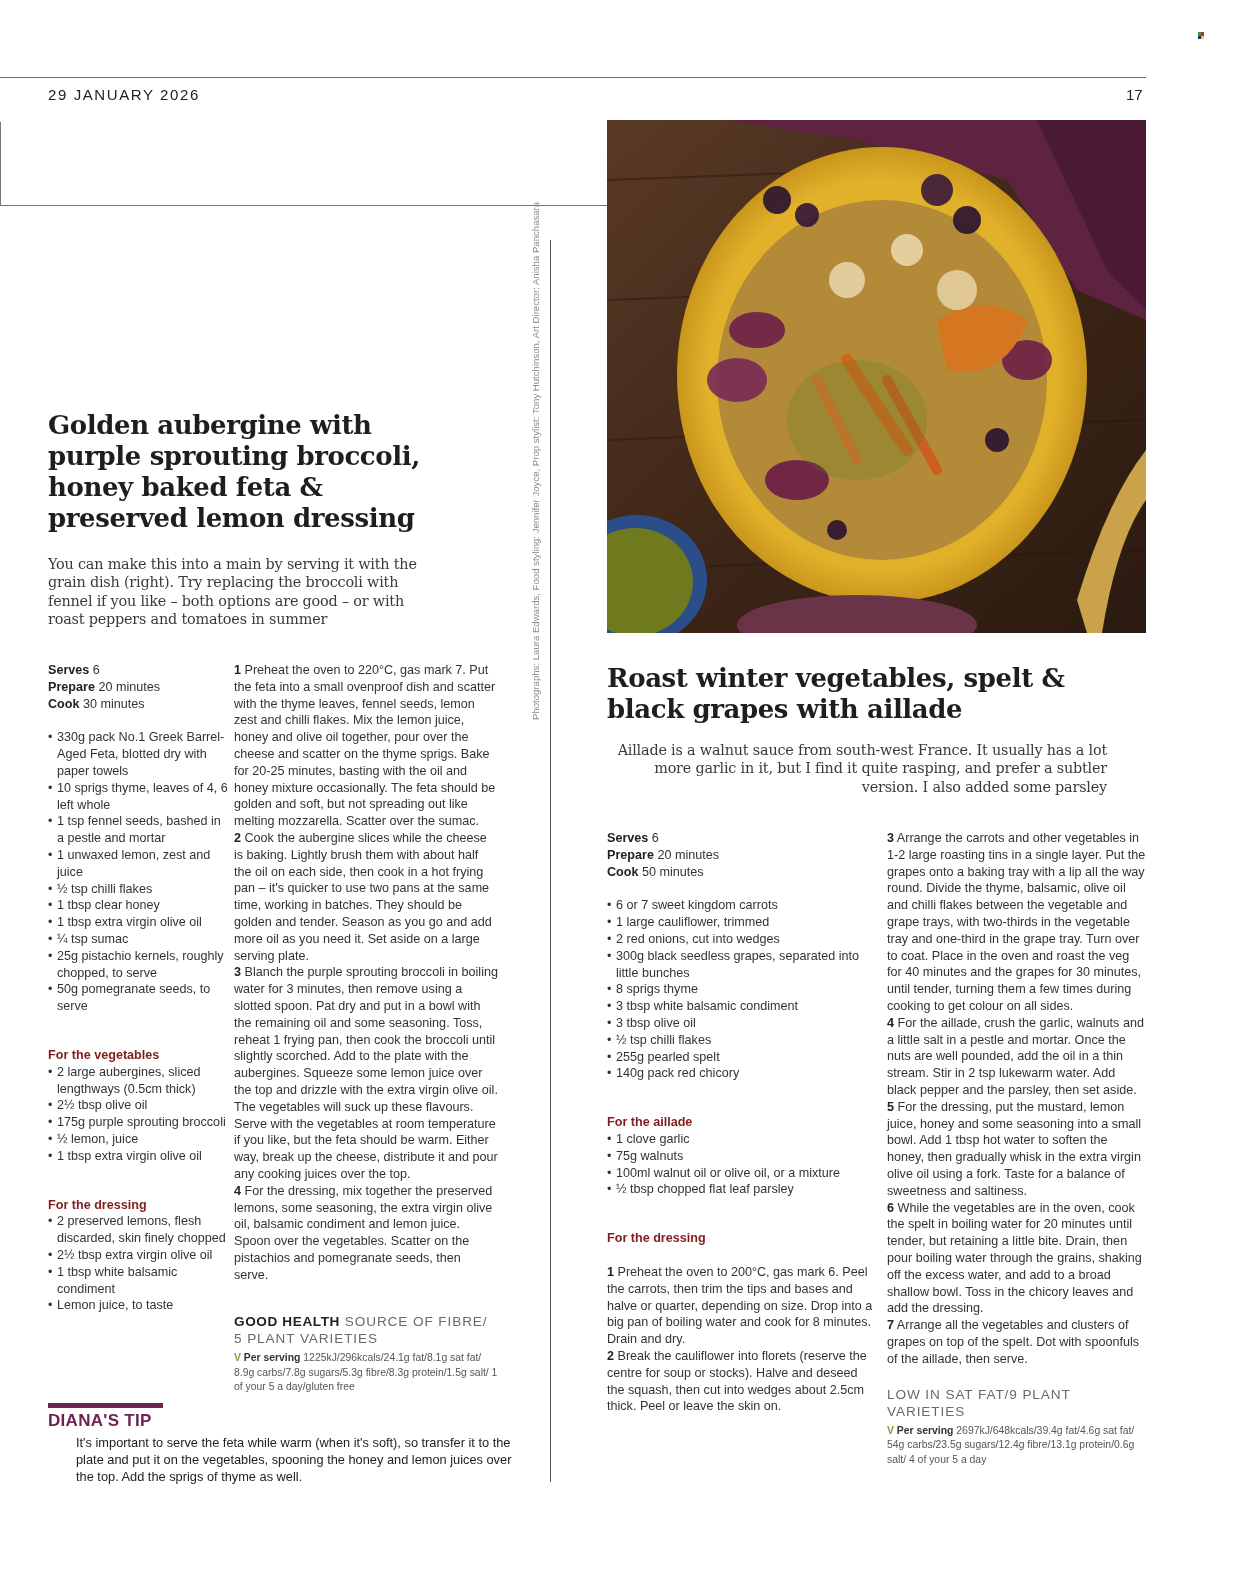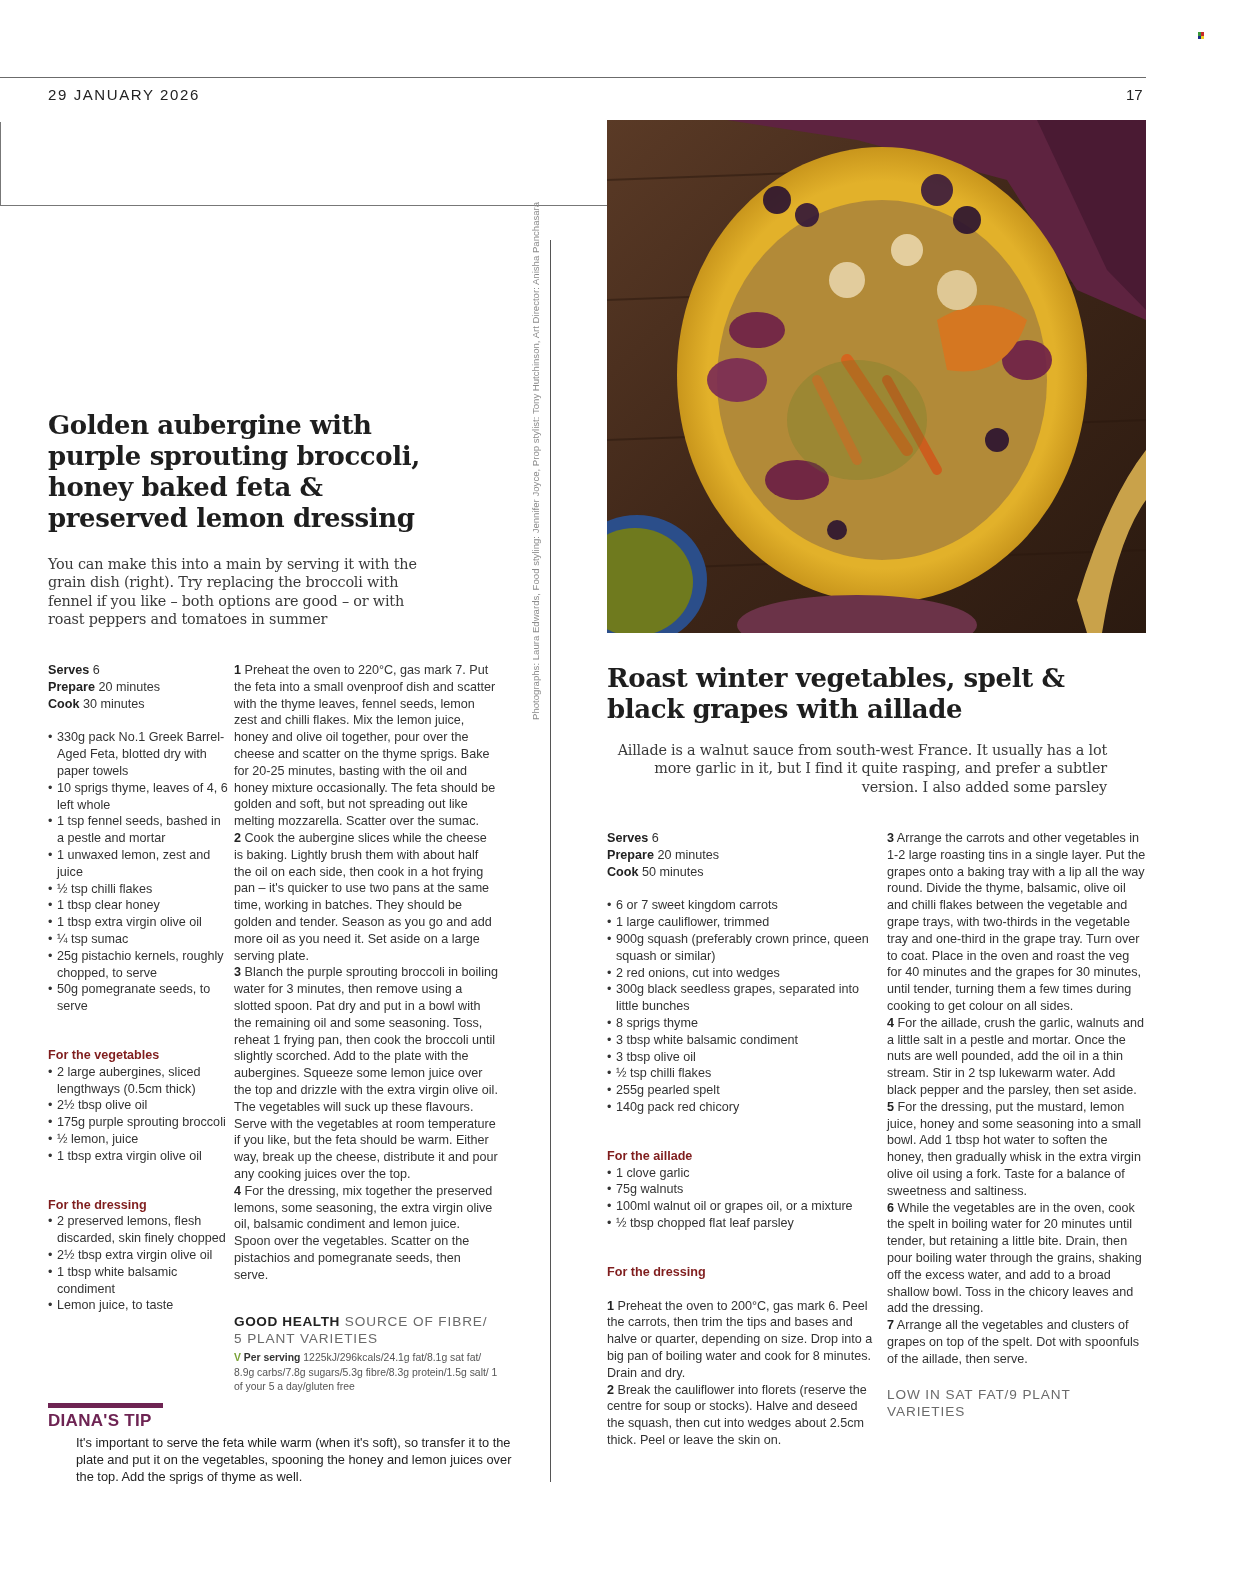--- a/index.html
+++ b/index.html
@@ -184,44 +184,48 @@
 
 <div class="abs body col3">
   <div class="meta">
     <div><b>Serves</b> <span>6</span></div>
     <div><b>Prepare</b> <span>20 minutes</span></div>
     <div><b>Cook</b> <span>50 minutes</span></div>
   </div>
   <ul class="ing" style="margin-top:17px">
     <li>6 or 7 sweet kingdom carrots</li>
     <li>1 large cauliflower, trimmed</li>
-    <li>900g squash (preferably crown prince, queen squash or similar)</li>
     <li>2 red onions, cut into wedges</li>
     <li>300g black seedless grapes, separated into little bunches</li>
     <li>8 sprigs thyme</li>
     <li>3 tbsp white balsamic condiment</li>
     <li>3 tbsp olive oil</li>
     <li>½ tsp chilli flakes</li>
     <li>255g pearled spelt</li>
     <li>140g pack red chicory</li>
   </ul>
   <div class="subhead">For the aillade</div>
   <ul class="ing">
     <li>1 clove garlic</li>
     <li>75g walnuts</li>
-    <li>100ml walnut oil or grapes oil, or a mixture</li>
+    <li>100ml walnut oil or olive oil, or a mixture</li>
     <li>½ tbsp chopped flat leaf parsley</li>
   </ul>
   <div class="subhead">For the dressing</div>
   <div class="method" style="margin-top:17px">
     <p><b>1</b> <span>Preheat the oven to 200°C, gas mark 6. Peel the carrots, then trim the tips and bases and halve or quarter, depending on size. Drop into a big pan of boiling water and cook for 8 minutes. Drain and dry.</span></p>
     <p><b>2</b> <span>Break the cauliflower into florets (reserve the centre for soup or stocks). Halve and deseed the squash, then cut into wedges about 2.5cm thick. Peel or leave the skin on.</span></p>
   </div>
 </div>
 
 <div class="abs body col4 method">
   <p><b>3</b> <span>Arrange the carrots and other vegetables in 1-2 large roasting tins in a single layer. Put the grapes onto a baking tray with a lip all the way round. Divide the thyme, balsamic, olive oil and chilli flakes between the vegetable and grape trays, with two-thirds in the vegetable tray and one-third in the grape tray. Turn over to coat. Place in the oven and roast the veg for 40 minutes and the grapes for 30 minutes, until tender, turning them a few times during cooking to get colour on all sides.</span></p>
   <p><b>4</b> <span>For the aillade, crush the garlic, walnuts and a little salt in a pestle and mortar. Once the nuts are well pounded, add the oil in a thin stream. Stir in 2 tsp lukewarm water. Add black pepper and the parsley, then set aside.</span></p>
   <p><b>5</b> <span>For the dressing, put the mustard, lemon juice, honey and some seasoning into a small bowl. Add 1 tbsp hot water to soften the honey, then gradually whisk in the extra virgin olive oil using a fork. Taste for a balance of sweetness and saltiness.</span></p>
   <p><b>6</b> <span>While the vegetables are in the oven, cook the spelt in boiling water for 20 minutes until tender, but retaining a little bite. Drain, then pour boiling water through the grains, shaking off the excess water, and add to a broad shallow bowl. Toss in the chicory leaves and add the dressing.</span></p>
   <p><b>7</b> <span>Arrange all the vegetables and clusters of grapes on top of the spelt. Dot with spoonfuls of the aillade, then serve.</span></p>
   <div class="health" style="margin-top:18px">LOW IN SAT FAT/9 PLANT VARIETIES</div>
+  <div class="nutri">
+    <span class="v">V</span>
+    <b>Per serving</b>
+    <span>2697kJ/648kcals/39.4g fat/4.6g sat fat/ 54g carbs/23.5g sugars/12.4g fibre/13.1g protein/0.6g salt/ 4 of your 5 a day</span>
+  </div>
 </div>
 
 </body></html>

